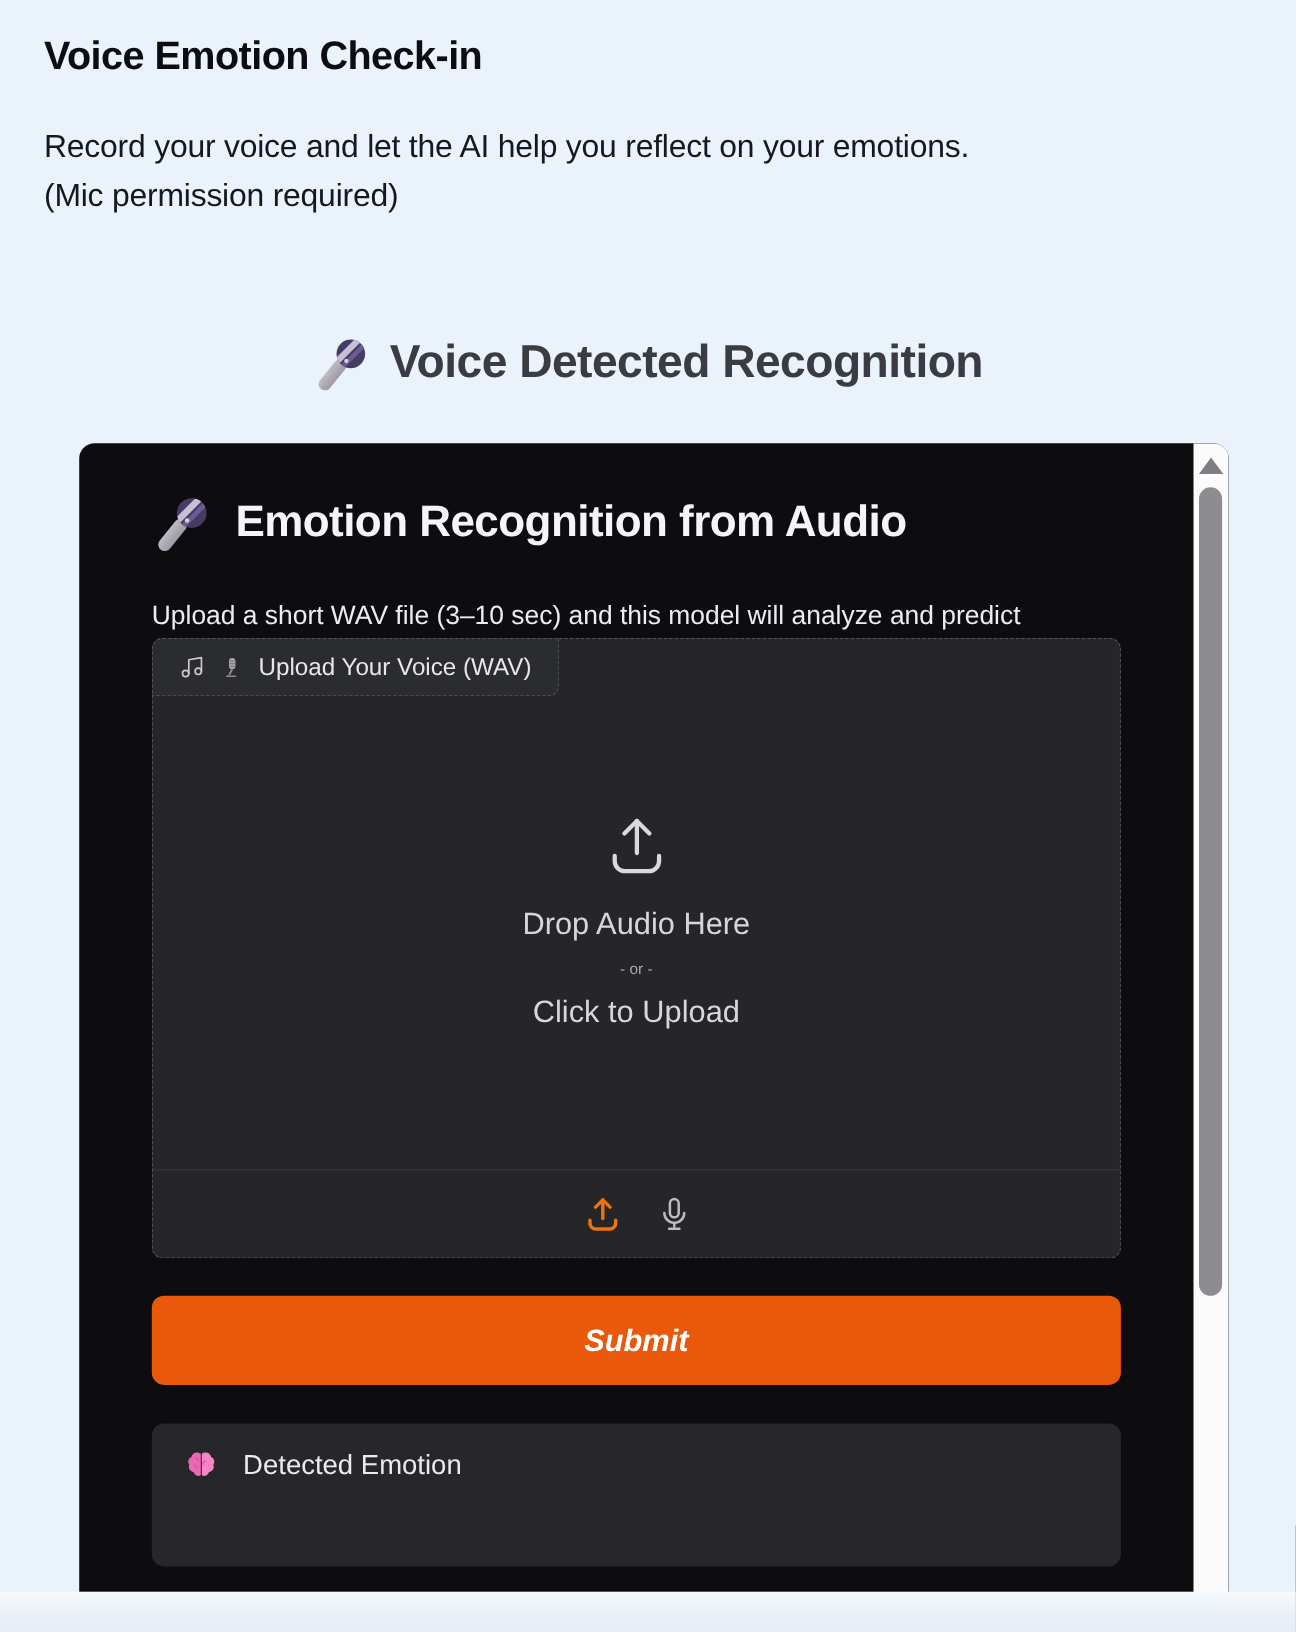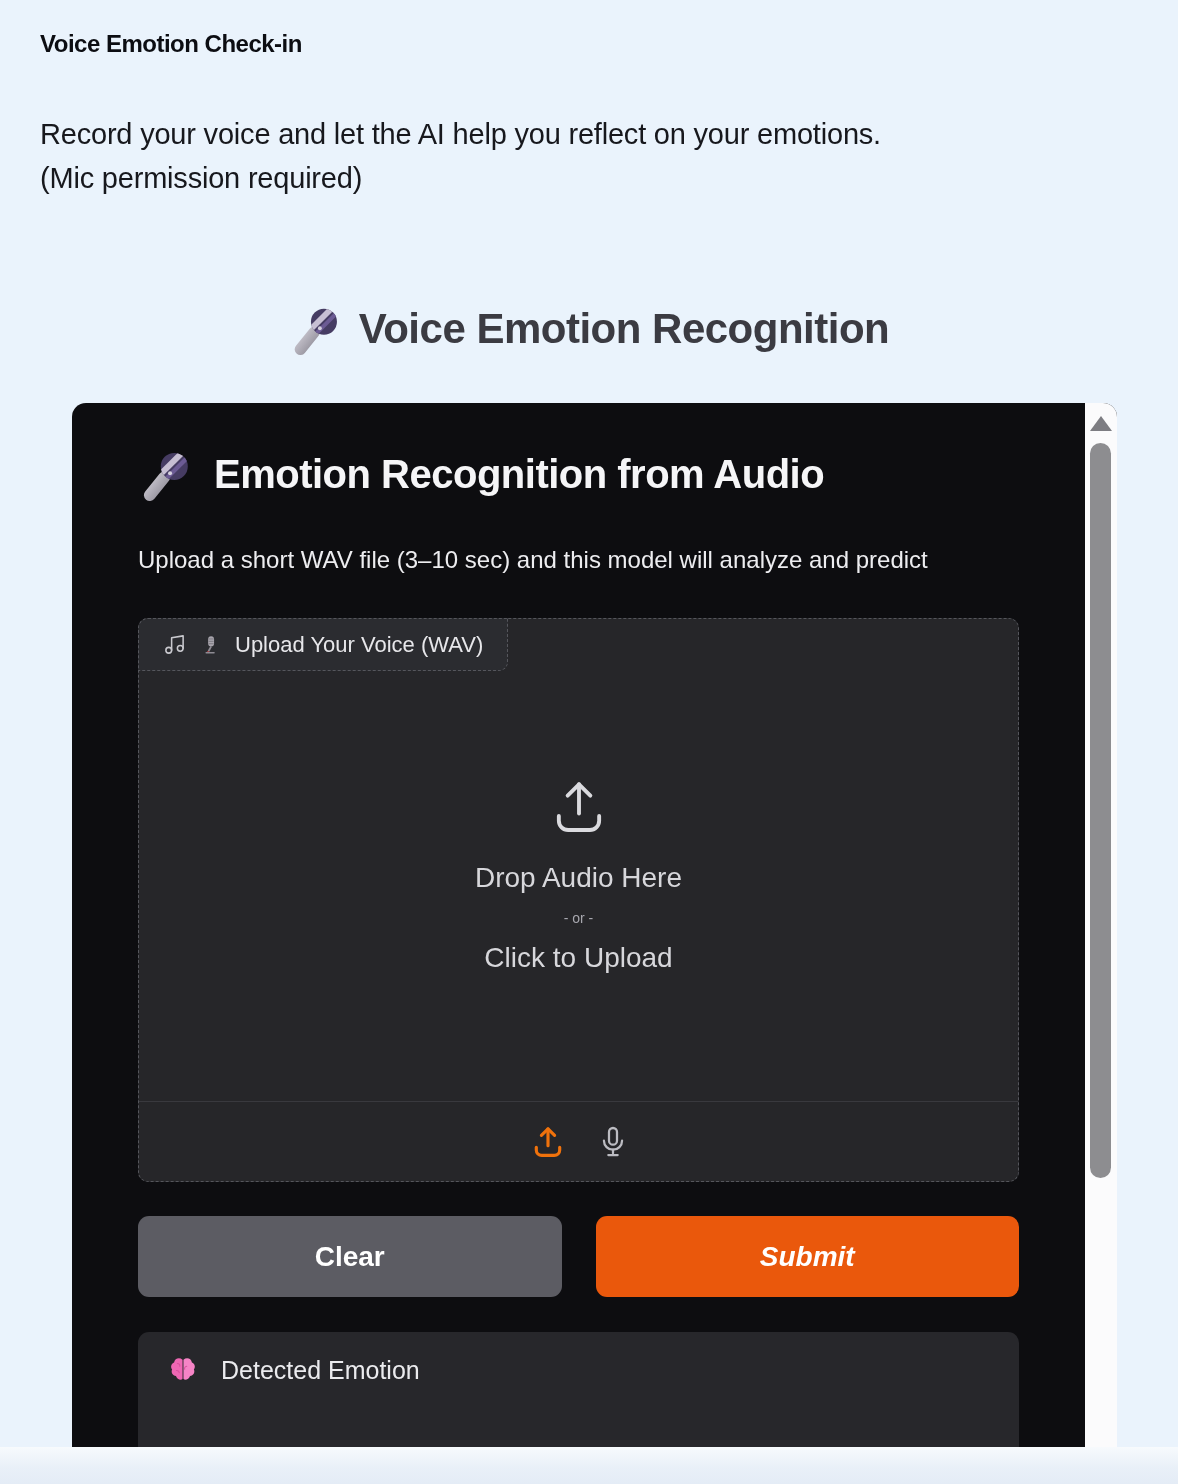--- a/index.html
+++ b/index.html
@@ -7,21 +7,21 @@
   body {
     position: relative;
     background: #eaf3fc;
     font-family: "Liberation Sans", sans-serif;
     overflow: hidden;
   }
 
   
   .page-heading {
     position: absolute; left: 40px; top: 30px;
-    font-size: 24px; font-weight: 700; color: #0c0d12;
+    font-size: 36px; font-weight: 700; color: #0c0d12;
     letter-spacing: -0.5px;
   }
   .page-desc {
     position: absolute; left: 40px; top: 112px;
     font-size: 29px; font-weight: 400; color: #17181d;
     line-height: 44px; letter-spacing: -0.2px;
   }
   .app-title {
     position: absolute; left: 0; top: 303px; width: 1178px;
     display: flex; align-items: center; justify-content: center; gap: 18px;
@@ -38,21 +38,21 @@
   .panel-content { flex: 0 0 1013px; padding: 40px 66px 0 66px; }
 
   .app-header {
     display: flex; align-items: center; gap: 22px;
     font-size: 40px; font-weight: 700; color: #f5f5f7;
     line-height: 62px; letter-spacing: -0.5px;
   }
   .app-subtitle { margin-top: 34px; font-size: 24px; line-height: 41px; color: #ededf0; }
 
   .upload-box {
-    margin-top: 38px; height: 564px; position: relative;
+    height: 564px; position: relative;
     border: 1px dashed #55565c; border-radius: 10px;
     background: #262629;
     display: flex; flex-direction: column;
   }
   .upload-tab {
     position: absolute; top: -1px; left: -1px; height: 53px;
     display: flex; align-items: center; gap: 15px; padding: 0 24px;
     background: #2b2c30; border: 1px dashed #55565c;
     border-radius: 10px 0 9px 0;
     font-size: 22px; color: #e7e7ea; white-space: nowrap;
@@ -144,21 +144,21 @@
 
 <div class="page-desc">
   <div>Record your voice and let the AI help you reflect on your emotions.</div>
   <div>(Mic permission required)</div>
 </div>
 
 <div class="app-title">
   <svg viewBox="0 0 64 64" width="52" height="52">
       <use href="#karaoke-mic"></use>
     </svg>
-  <span>Voice Emotion Recognition</span>
+  <span>Voice Detected Recognition</span>
 </div>
 
 <div class="panel">
   <div class="panel-content">
 
     <div class="app-header">
       <svg viewBox="0 0 64 64" width="54" height="54">
           <use href="#karaoke-mic"></use>
         </svg>
       <span>Emotion Recognition from Audio</span>
@@ -206,21 +206,20 @@
             <rect x="9" y="1.5" width="6" height="12.5" rx="3"></rect>
             <path d="M5.2 11 a6.8 6.8 0 0 0 13.6 0"></path>
             <path d="M12 17.8 V20.5"></path>
             <path d="M8.5 21.8 h7"></path>
           </svg>
         </button>
       </div>
     </div>
 
     <div class="actions">
-      <button class="btn btn-clear">Clear</button>
       <button class="btn btn-submit">Submit</button>
     </div>
 
     <div class="output-card">
       <div class="output-label">
         <svg viewBox="0 0 32 32" width="30" height="30">
           <path d="M15.5 5 C12 2.2 7 3.8 6.5 8 C3.4 9 2.4 13 4.4 15.5 C2.9 18.6 5 22.1 8.5 22.5 C9.5 26 14 27.6 15.5 25.4 Z" fill="#ee67b3"></path>
           <path d="M16.5 5 C20 2.2 25 3.8 25.5 8 C28.6 9 29.6 13 27.6 15.5 C29.1 18.6 27 22.1 23.5 22.5 C22.5 26 18 27.6 16.5 25.4 Z" fill="#f684c6"></path>
           <path d="M10 9 c2 0 3 1.5 2.5 3 M20 12 c-1.8.3-2.6 1.6-2.2 3.2 M9 16.5 c1.6-.2 2.8.8 3 2.3" fill="none" stroke="#d84f9e" stroke-width="1.1" stroke-linecap="round"></path>
         </svg>

